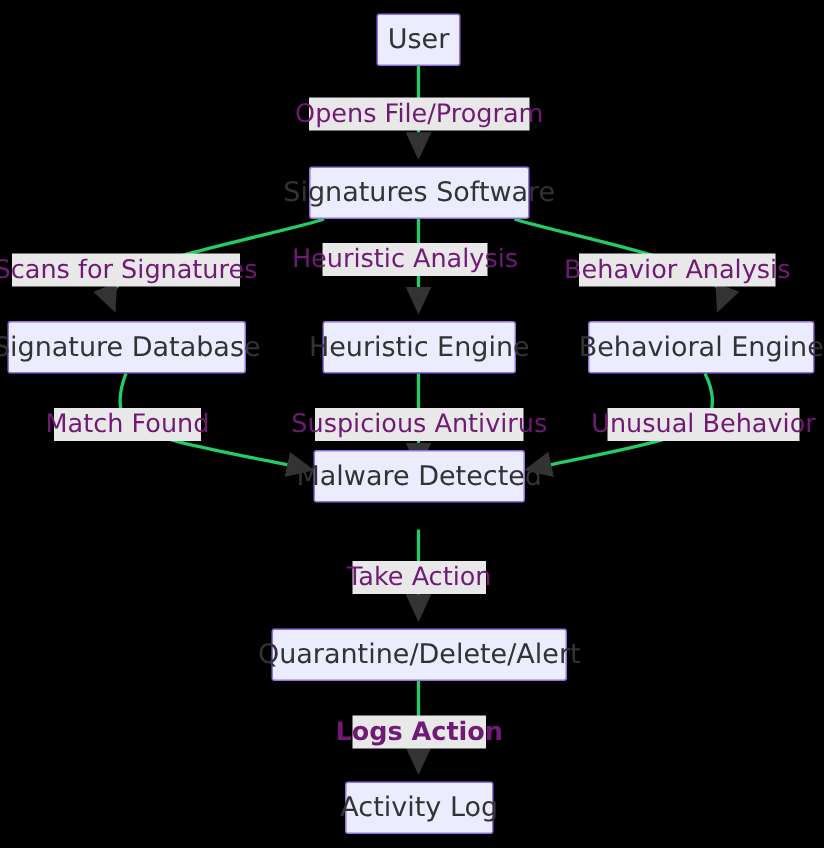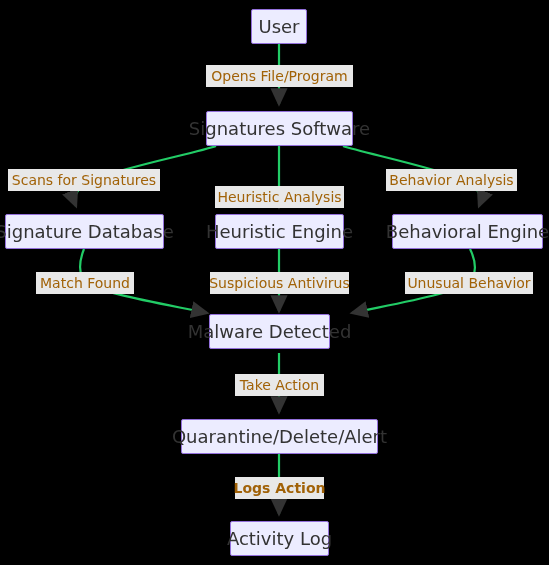--- a/index.html
+++ b/index.html
@@ -34,22 +34,22 @@
     display: flex;
     align-items: center;
     justify-content: center;
     white-space: nowrap;
     z-index: 3;
   }
   .edge-label {
     position: absolute;
     box-sizing: border-box;
     background: #E8E8E8;
-    color: #a16207;
-    font-size: 14px;
+    color: #701a75;
+    font-size: 17px;
     line-height: 1;
     display: flex;
     align-items: center;
     justify-content: center;
     white-space: nowrap;
     padding: 2px 2px;
     z-index: 2;
   }
 </style>
 </head>
@@ -85,38 +85,38 @@
       </div>
       <div class="node" style="left: 5px; top: 214px; width: 159px; height: 35px;">
         <span>Signature Database</span>
       </div>
       <div class="node" style="left: 215px; top: 214px; width: 129px; height: 35px;">
         <span>Heuristic Engine</span>
       </div>
       <div class="node" style="left: 392px; top: 214px; width: 151px; height: 35px;">
         <span>Behavioral Engine</span>
       </div>
-      <div class="node" style="left: 209px; top: 314px; width: 121px; height: 35px;">
+      <div class="node" style="left: 209px; top: 300px; width: 141px; height: 35px;">
         <span>Malware Detected</span>
       </div>
       <div class="node" style="left: 181px; top: 419px; width: 197px; height: 35px;">
         <span>Quarantine/Delete/Alert</span>
       </div>
       <div class="node" style="left: 230px; top: 521px; width: 99px; height: 35px;">
         <span>Activity Log</span>
       </div>
     </div>
   <div id="label-layer">
       <div class="edge-label" style="left: 206px; top: 65px; width: 147px; height: 22px;">
         <span>Opens File/Program</span>
       </div>
       <div class="edge-label" style="left: 8px; top: 169px; width: 152px; height: 22px;">
         <span>Scans for Signatures</span>
       </div>
-      <div class="edge-label" style="left: 215px; top: 186px; width: 129px; height: 22px;">
+      <div class="edge-label" style="left: 215px; top: 162px; width: 110px; height: 22px;">
         <span>Heuristic Analysis</span>
       </div>
       <div class="edge-label" style="left: 386px; top: 169px; width: 131px; height: 22px;">
         <span>Behavior Analysis</span>
       </div>
       <div class="edge-label" style="left: 36px; top: 272px; width: 98px; height: 22px;">
         <span>Match Found</span>
       </div>
       <div class="edge-label" style="left: 210px; top: 272px; width: 139px; height: 22px;">
         <span>Suspicious Antivirus</span>

